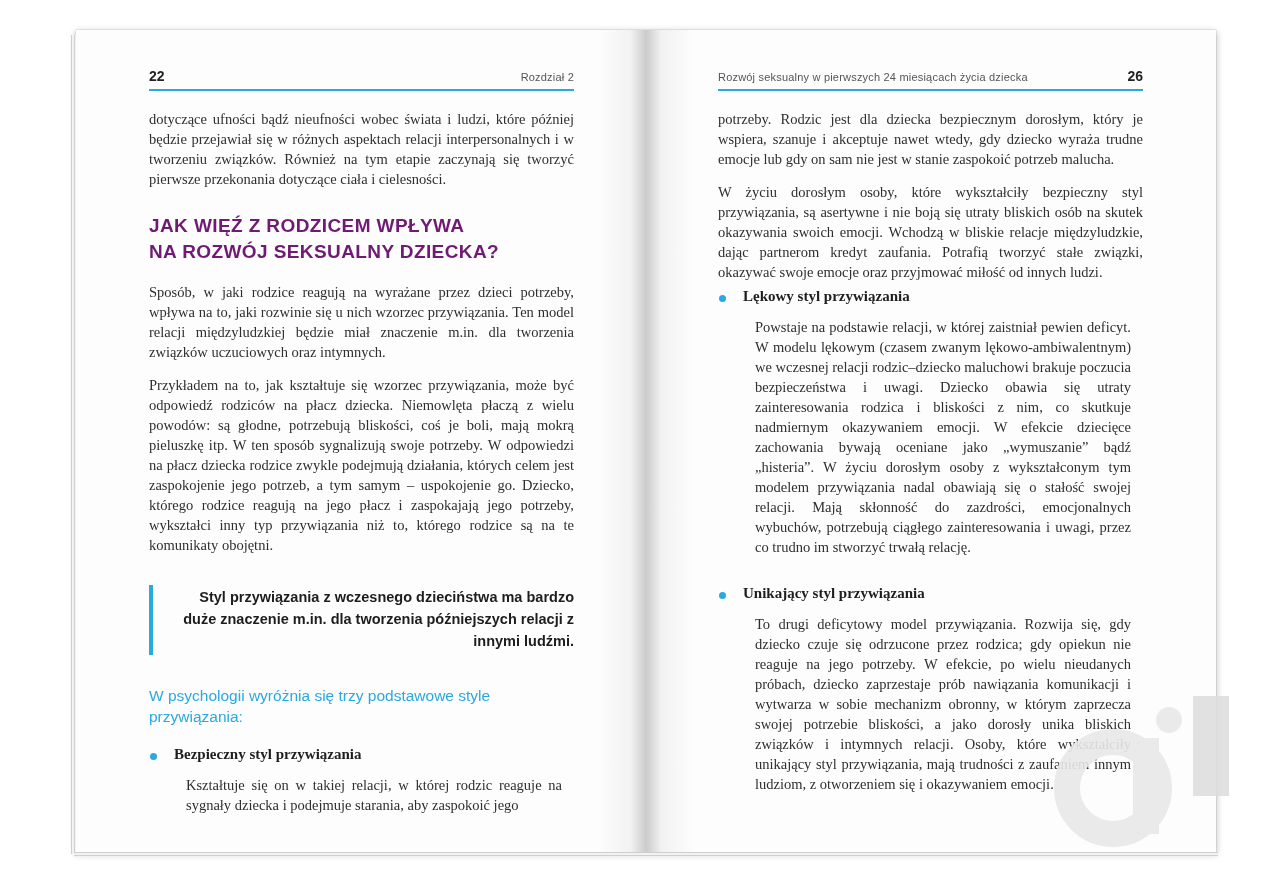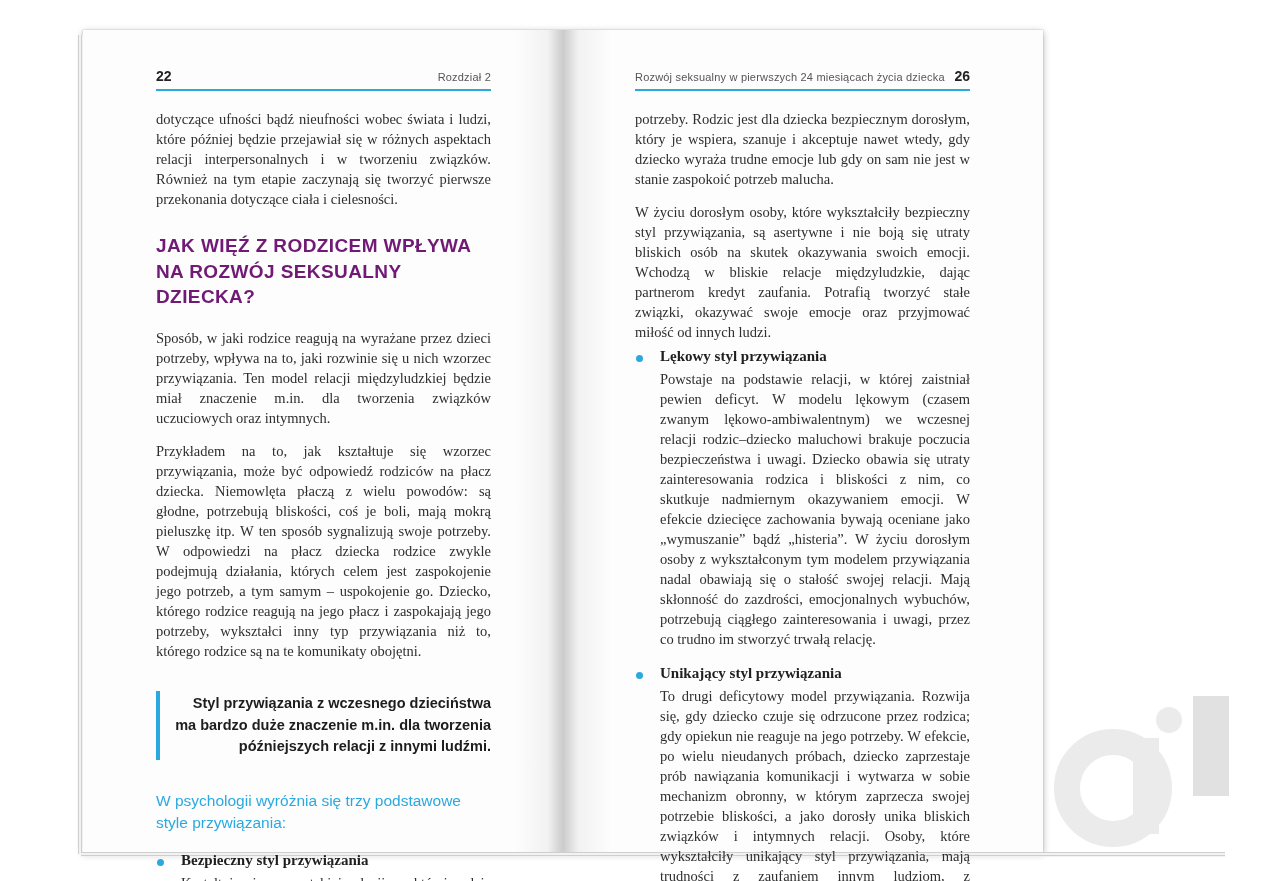--- a/index.html
+++ b/index.html
@@ -2,21 +2,21 @@
 <html lang="pl"><head>
 <meta charset="utf-8">
 <style>
   html,body{margin:0;padding:0;}
   body{
     width:1280px;height:881px;position:relative;overflow:hidden;
     background:#ffffff;
     font-family:"Liberation Serif","DejaVu Serif",serif;
   }
   .book{
-    position:absolute;left:83px;top:30px;width:960px;height:822px;
+    position:absolute;left:76px;top:30px;width:1140px;height:822px;
     background:#fdfdfd;
     box-shadow:0 2px 7px rgba(0,0,0,0.30), 0 0 1px rgba(0,0,0,0.35);
     display:flex;
   }
   
   .edge-left{
     position:absolute;left:-5px;top:5px;width:5px;height:819px;
     background:repeating-linear-gradient(to right,#cfcfcf 0 1px,#f2f2f2 1px 3px);
   }
   .edge-bottom{
@@ -77,21 +77,21 @@
   .bullet{display:flex;margin:0 0 16px 0;}
   .bullet-dot{
     width:7px;height:7px;border-radius:50%;
     background:#2aa9e0;flex:none;
     margin:7px 17px 0 1px;
   }
   .bullet-content{flex:1;}
   .bullet-title{
     font-weight:bold;font-size:15px;margin:0 0 4px 0;color:#1e1e1e;
   }
-  .bullet-text{margin:0;}
+  .bullet-text{margin:12px;}
   .watermark{
     position:absolute;left:1035px;top:678px;width:200px;height:175px;
     z-index:8;pointer-events:none;opacity:0.9;
   }
 </style>
 </head>
 <body>
 
 <div class="book">
   <div class="edge-left"></div>

